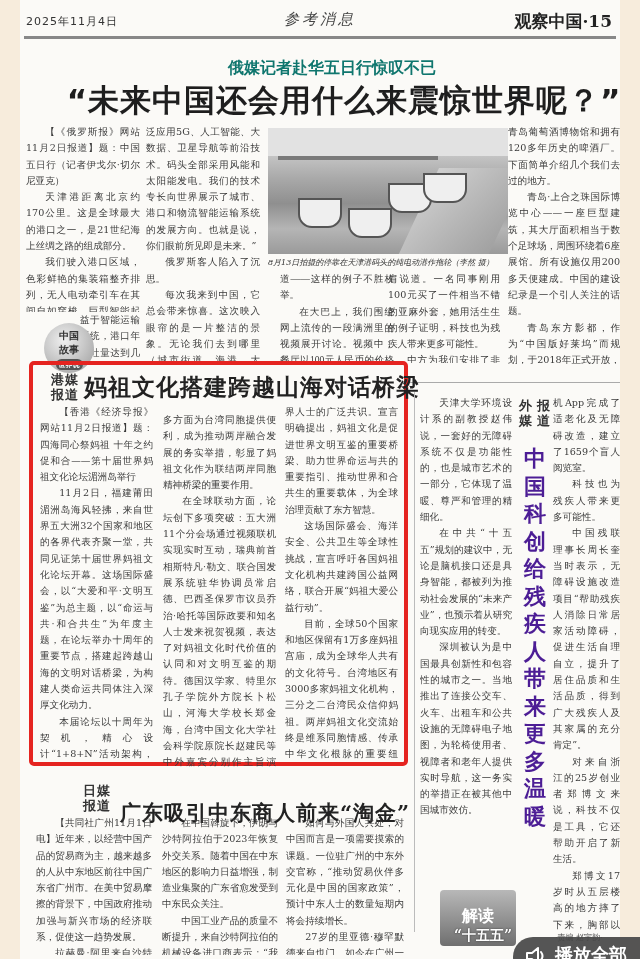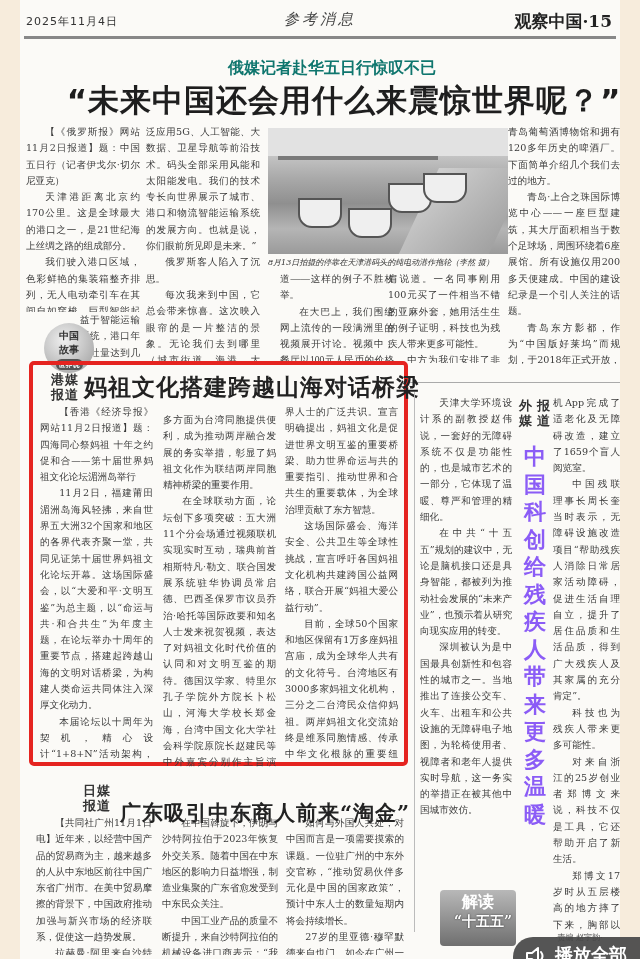--- a/index.html
+++ b/index.html
@@ -29,27 +29,27 @@
   .seal { position: absolute; left: 24px; top: 323px; width: 50px; height: 50px; border-radius: 50%; background: radial-gradient(circle at 40% 35%, #f0f0f0, #9a9a9a); font-size: 10px; font-weight: bold; color: #333; text-align: center; line-height: 14px; padding-top: 6px; }
   .seal .badge { display: inline-block; margin-top: 2px; background: #555; color: #fff; font-size: 7px; border-radius: 6px; padding: 0 3px; line-height: 11px; }
 
   .hrule { position: absolute; height: 1px; background: #aaa; }
   .vrule { position: absolute; width: 1px; background: #bbb; }
 
   .redbox { position: absolute; left: 9px; top: 361px; width: 379px; height: 405px; border: 4px solid #e52420; border-radius: 5px; }
   .tag { position: absolute; font-size: 13px; font-weight: bold; line-height: 15px; color: #333; width: 30px; text-align: center; letter-spacing: 1px; }
   .mazu-title { position: absolute; left: 64px; top: 372px; font-size: 23px; font-weight: bold; color: #222; letter-spacing: 1px; }
 
-  .vtitle { position: absolute; left: 503px; top: 445px; width: 30px; font-size: 22px; font-weight: bold; line-height: 27.5px; color: #8b5cf6; text-align: center; font-family: Liberation Mono, monospace; }
+  .vtitle { position: absolute; left: 503px; top: 445px; width: 30px; font-size: 22px; font-weight: bold; line-height: 27.5px; color: #4c1d95; text-align: center; }
   .vtag { position: absolute; top: 398px; font-size: 13px; font-weight: bold; line-height: 15px; width: 15px; color: #333; }
 
   .gd-title { position: absolute; left: 100px; top: 783px; font-size: 21px; font-weight: bold; color: #222; letter-spacing: 1px; margin-top: 16px; }
 
   .jiedu { position: absolute; left: 420px; top: 890px; width: 76px; height: 56px; background: linear-gradient(180deg, #b8b8b8, #6f6f6f); border-radius: 4px; color: #fff; text-align: center; font-weight: bold; }
-  .jiedu .a { font-size: 16px; line-height: 20px; padding-top: 2px; color: #fff; }
+  .jiedu .a { font-size: 16px; line-height: 20px; padding-top: 16px; color: #fff; }
   .jiedu .b { font-size: 14px; line-height: 18px; color: #fff; text-shadow: 0 0 2px #333; padding-left: 10px; }
 
   .editor { position: absolute; left: 535px; top: 932px; font-size: 8px; color: #444; }
 
   .playall { position: absolute; left: 513px; top: 937px; width: 150px; height: 40px; background: rgba(70,70,70,0.92); border-radius: 20px 0 0 20px; color: #fff; font-family: "DejaVu Sans", sans-serif; font-size: 18px; font-weight: bold; padding-left: 42px; padding-top: 6px; cursor: pointer; }
   .playall .spk { position: absolute; left: 12px; top: 8px; width: 24px; height: 22px; }
 </style>
 </head>
 <body>
 
@@ -150,22 +150,22 @@
     <div>外</div>
       <div>媒</div>
   </div>
   <div class="vtag" style="left:517px;">
     <div>报</div>
       <div>道</div>
   </div>
   <div class="vtitle" style="left:500px; width:30px;">中国科创给残疾人带来更多温暖</div>
   <div class="col" style="left:533px; top:395px; width:67px; height:535px;">
     <p class="noindent">机App完成了适老化及无障碍改造，建立了1659个盲人阅览室。</p>
+    <p>科技也为残疾人带来更多可能性。</p>
     <p>中国残联理事长周长奎当时表示，无障碍设施改造项目“帮助残疾人消除日常居家活动障碍，促进生活自理自立，提升了居住品质和生活品质，得到广大残疾人及其家属的充分肯定”。</p>
-    <p>科技也为残疾人带来更多可能性。</p>
     <p>对来自浙江的25岁创业者郑博文来说，科技不仅是工具，它还帮助开启了新生活。</p>
     <p>郑博文17岁时从五层楼高的地方摔了下来，胸部以下瘫痪。但他没有在逆境中沉沦，他利用自己在室内设计和物联网领域的知识，在杭州开设了一家智能家居体验馆。</p>
 
   </div>
   <div class="jiedu">
     <div class="a">解读</div>
     <div class="b">“十五五”</div>
   </div>
   <div class="editor">·责编  赵宇韵·</div>
 

